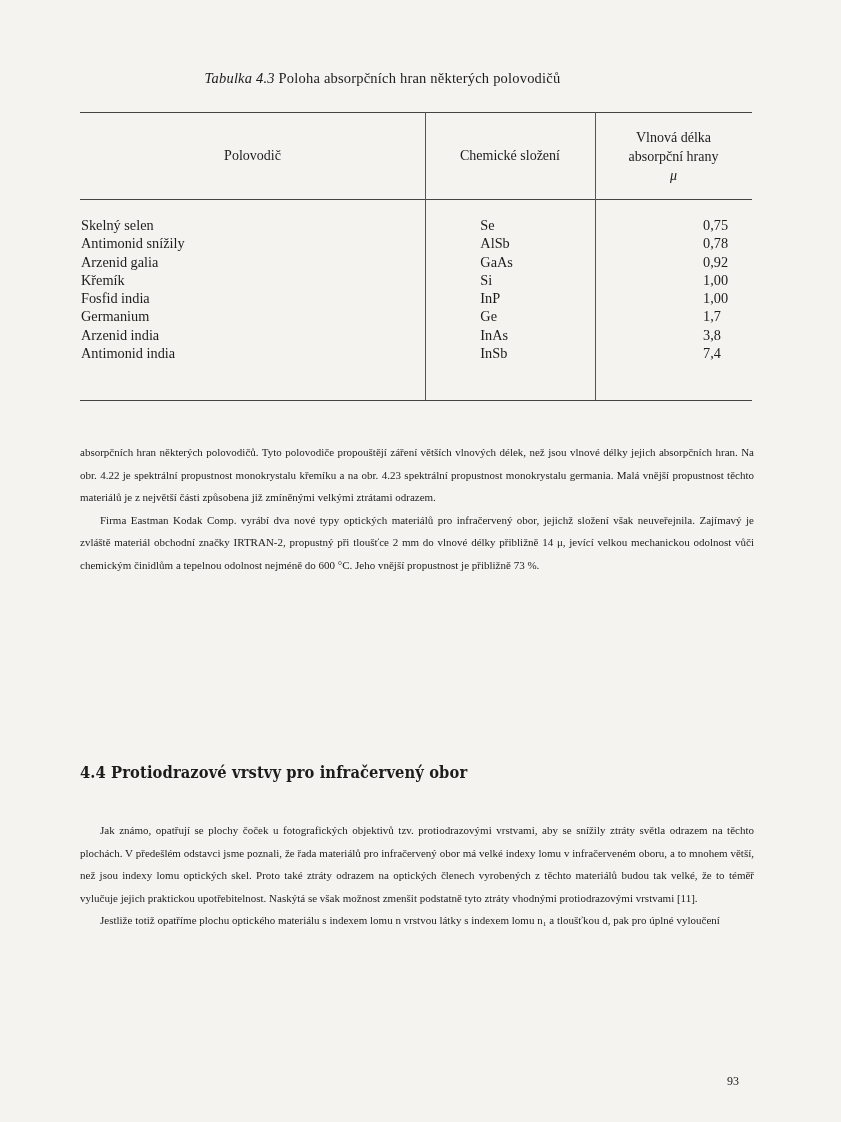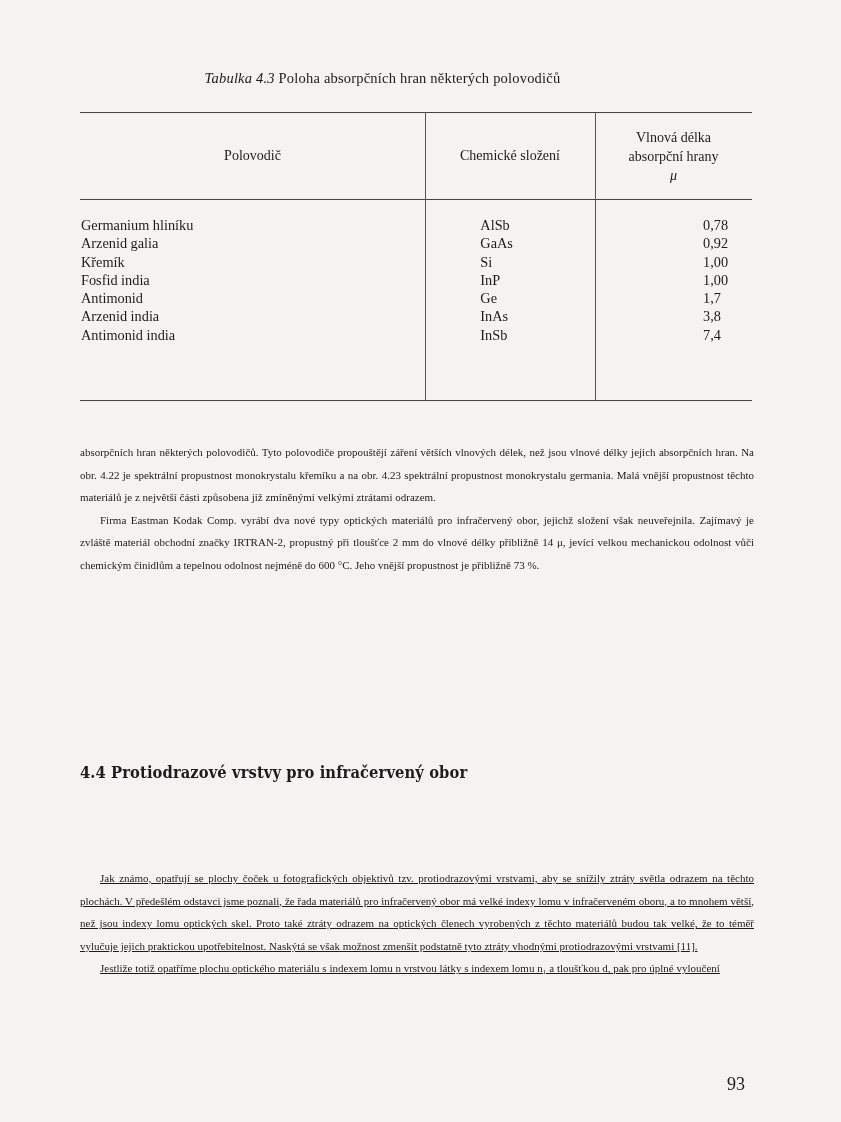--- a/index.html
+++ b/index.html
@@ -28,21 +28,21 @@
   .body-text {
     position: absolute; left: 80px; width: 674px; font-size: 11px; line-height: 22.6px;
     text-align: justify;
   }
   .body-text p { margin: 0; text-align-last: left; }
   .body-text p.indent { text-indent: 20px; }
   .heading {
     position: absolute; left: 80px; top: 763px; font-size: 16px; font-weight: bold;
     font-family: "DejaVu Serif", serif; letter-spacing: 0.1px; transform: scaleX(0.92); transform-origin: left;
   }
-  .pagenum { position: absolute; left: 727px; top: 1074px; font-size: 18px; }
+  .pagenum { position: absolute; left: 727px; top: 1074px; font-size: 12px; }
 </style>
 </head>
 <body>
 
 <div class="page">
 
   <div class="caption">
     <span class="cap-label">Tabulka 4.3</span><span> Poloha absorpčních hran některých polovodičů</span>
   </div>
 
@@ -56,41 +56,46 @@
     <div class="th" style="left:0; width:345px; top:34px;">Polovodič</div>
     <div class="th" style="left:345px; width:170px; top:34px;">Chemické složení</div>
     <div class="th" style="left:515px; width:157px; top:16px;">
       <div>Vlnová délka</div>
       <div>absorpční hrany</div>
       <div style="font-style:italic;">μ</div>
     </div>
 
     <div class="rows">
       <div class="row">
-          <span class="c1">Germanium hliníku</span>
+          <span class="c1">Skelný selen</span>
+          <span class="c2">Se</span>
+          <span class="c3">0,75</span>
+        </div>
+      <div class="row">
+          <span class="c1">Antimonid snížily</span>
           <span class="c2">AlSb</span>
           <span class="c3">0,78</span>
         </div>
       <div class="row">
           <span class="c1">Arzenid galia</span>
           <span class="c2">GaAs</span>
           <span class="c3">0,92</span>
         </div>
       <div class="row">
           <span class="c1">Křemík</span>
           <span class="c2">Si</span>
           <span class="c3">1,00</span>
         </div>
       <div class="row">
           <span class="c1">Fosfid india</span>
           <span class="c2">InP</span>
           <span class="c3">1,00</span>
         </div>
       <div class="row">
-          <span class="c1">Antimonid</span>
+          <span class="c1">Germanium</span>
           <span class="c2">Ge</span>
           <span class="c3">1,7</span>
         </div>
       <div class="row">
           <span class="c1">Arzenid india</span>
           <span class="c2">InAs</span>
           <span class="c3">3,8</span>
         </div>
       <div class="row">
           <span class="c1">Antimonid india</span>
@@ -100,19 +105,19 @@
     </div>
   </div>
 
   <div class="body-text" style="top:441px;">
     <p>absorpčních hran některých polovodičů. Tyto polovodiče propouštějí záření větších vlnových délek, než jsou vlnové délky jejich absorpčních hran. Na obr. 4.22 je spektrální propustnost monokrystalu křemíku a na obr. 4.23 spektrální propustnost monokrystalu germania. Malá vnější propustnost těchto materiálů je z největší části způsobena již zmíněnými velkými ztrátami odrazem.</p>
     <p class="indent">Firma Eastman Kodak Comp. vyrábí dva nové typy optických materiálů pro infračervený obor, jejichž složení však neuveřejnila. Zajímavý je zvláště materiál obchodní značky IRTRAN-2, propustný při tloušťce 2 mm do vlnové délky přibližně 14 μ, jevící velkou mechanickou odolnost vůči chemickým činidlům a tepelnou odolnost nejméně do 600 °C. Jeho vnější propustnost je přibližně 73 %.</p>
   </div>
 
   <div class="heading">4.4 Protiodrazové vrstvy pro infračervený obor</div>
 
-  <div class="body-text" style="top:867px;text-decoration:underline;">
+  <div class="body-text" style="top:819px;">
     <p class="indent">Jak známo, opatřují se plochy čoček u fotografických objektivů tzv. protiodrazovými vrstvami, aby se snížily ztráty světla odrazem na těchto plochách. V předešlém odstavci jsme poznali, že řada materiálů pro infračervený obor má velké indexy lomu v infračerveném oboru, a to mnohem větší, než jsou indexy lomu optických skel. Proto také ztráty odrazem na optických členech vyrobených z těchto materiálů budou tak velké, že to téměř vylučuje jejich praktickou upotřebitelnost. Naskýtá se však možnost zmenšit podstatně tyto ztráty vhodnými protiodrazovými vrstvami [11].</p>
     <p class="indent">Jestliže totiž opatříme plochu optického materiálu s indexem lomu n vrstvou látky s indexem lomu n₁ a tloušťkou d, pak pro úplné vyloučení</p>
   </div>
 
   <div class="pagenum">93</div>
 </div>
 
 </body></html>

